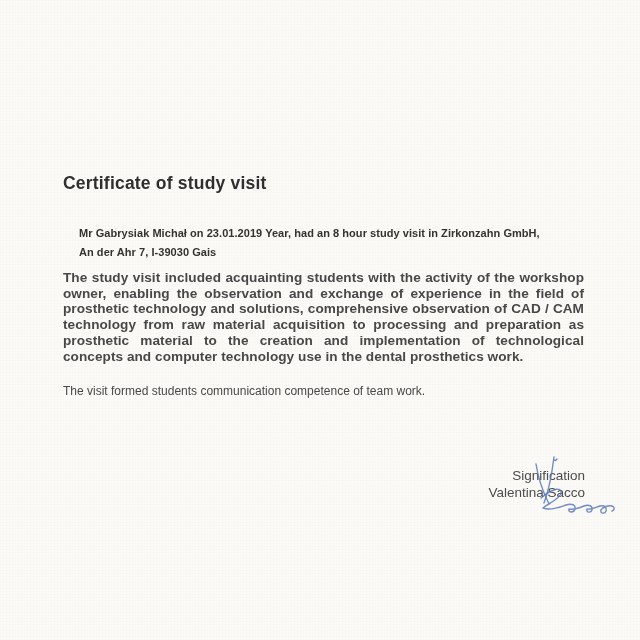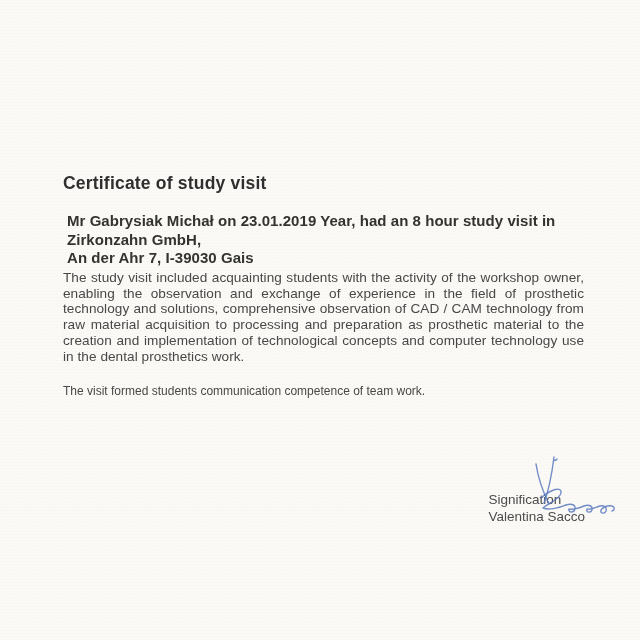--- a/index.html
+++ b/index.html
@@ -30,53 +30,53 @@
     font-size:17.5px;
     font-weight:600;
     letter-spacing:0.2px;
     color:var(--heading);
     text-align:right;
   }
   .subject{
     position:absolute;
     left:63px; top:208px;
     width:525px;
-    margin:4px;
-    font-size:15px;
+    margin:16px;
+    font-size:11px;
     font-weight:700;
     line-height:18.5px;
     letter-spacing:0.05px;
     color:#333330;
   }
   .bodytext{
     position:absolute;
     left:63px; top:270px;
     width:521px;
     margin:0;
     font-size:13.6px;
-    font-weight:400;
+    font-weight:700;
     line-height:15.7px;
     letter-spacing:0.05px;
     text-align:justify;
     color:var(--body);
   }
   .closing{
     position:absolute;
     left:63px; top:384px;
     width:521px;
     margin:0;
     font-size:12px;
     font-weight:400;
     color:var(--body);
   }
   .sig-block{
     position:absolute;
-    right:55px; top:492px;
+    right:55px; top:468px;
     margin:0;
-    text-align:left;
+    text-align:right;
     font-size:13.5px;
     line-height:16.5px;
     color:#4c4c4c;
     z-index:1;
   }
   .sig-ink{
     position:absolute;
     left:503px; top:446px;
     width:120px; height:85px;
     z-index:2;

